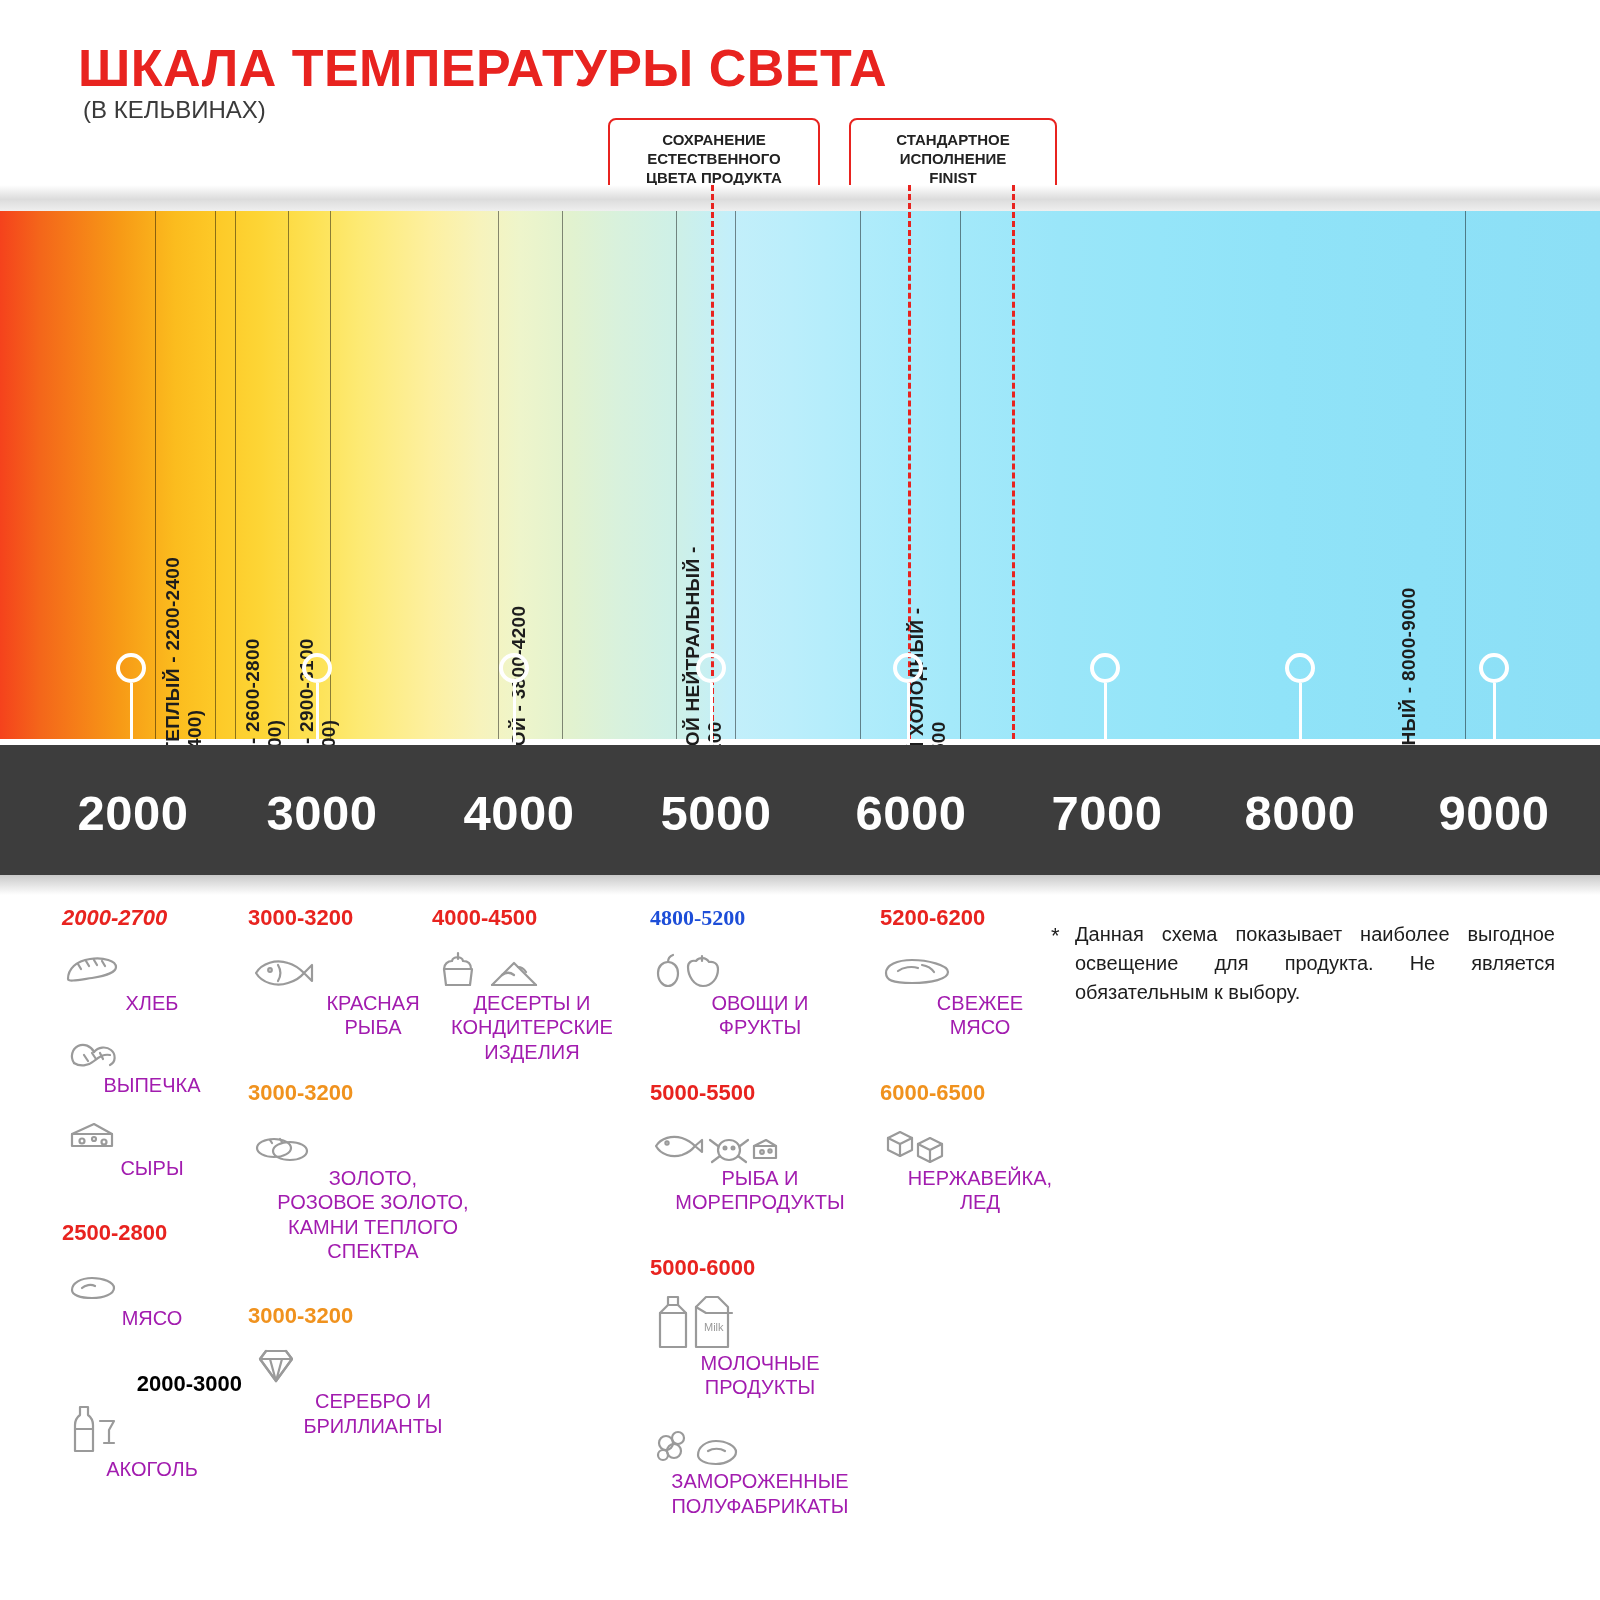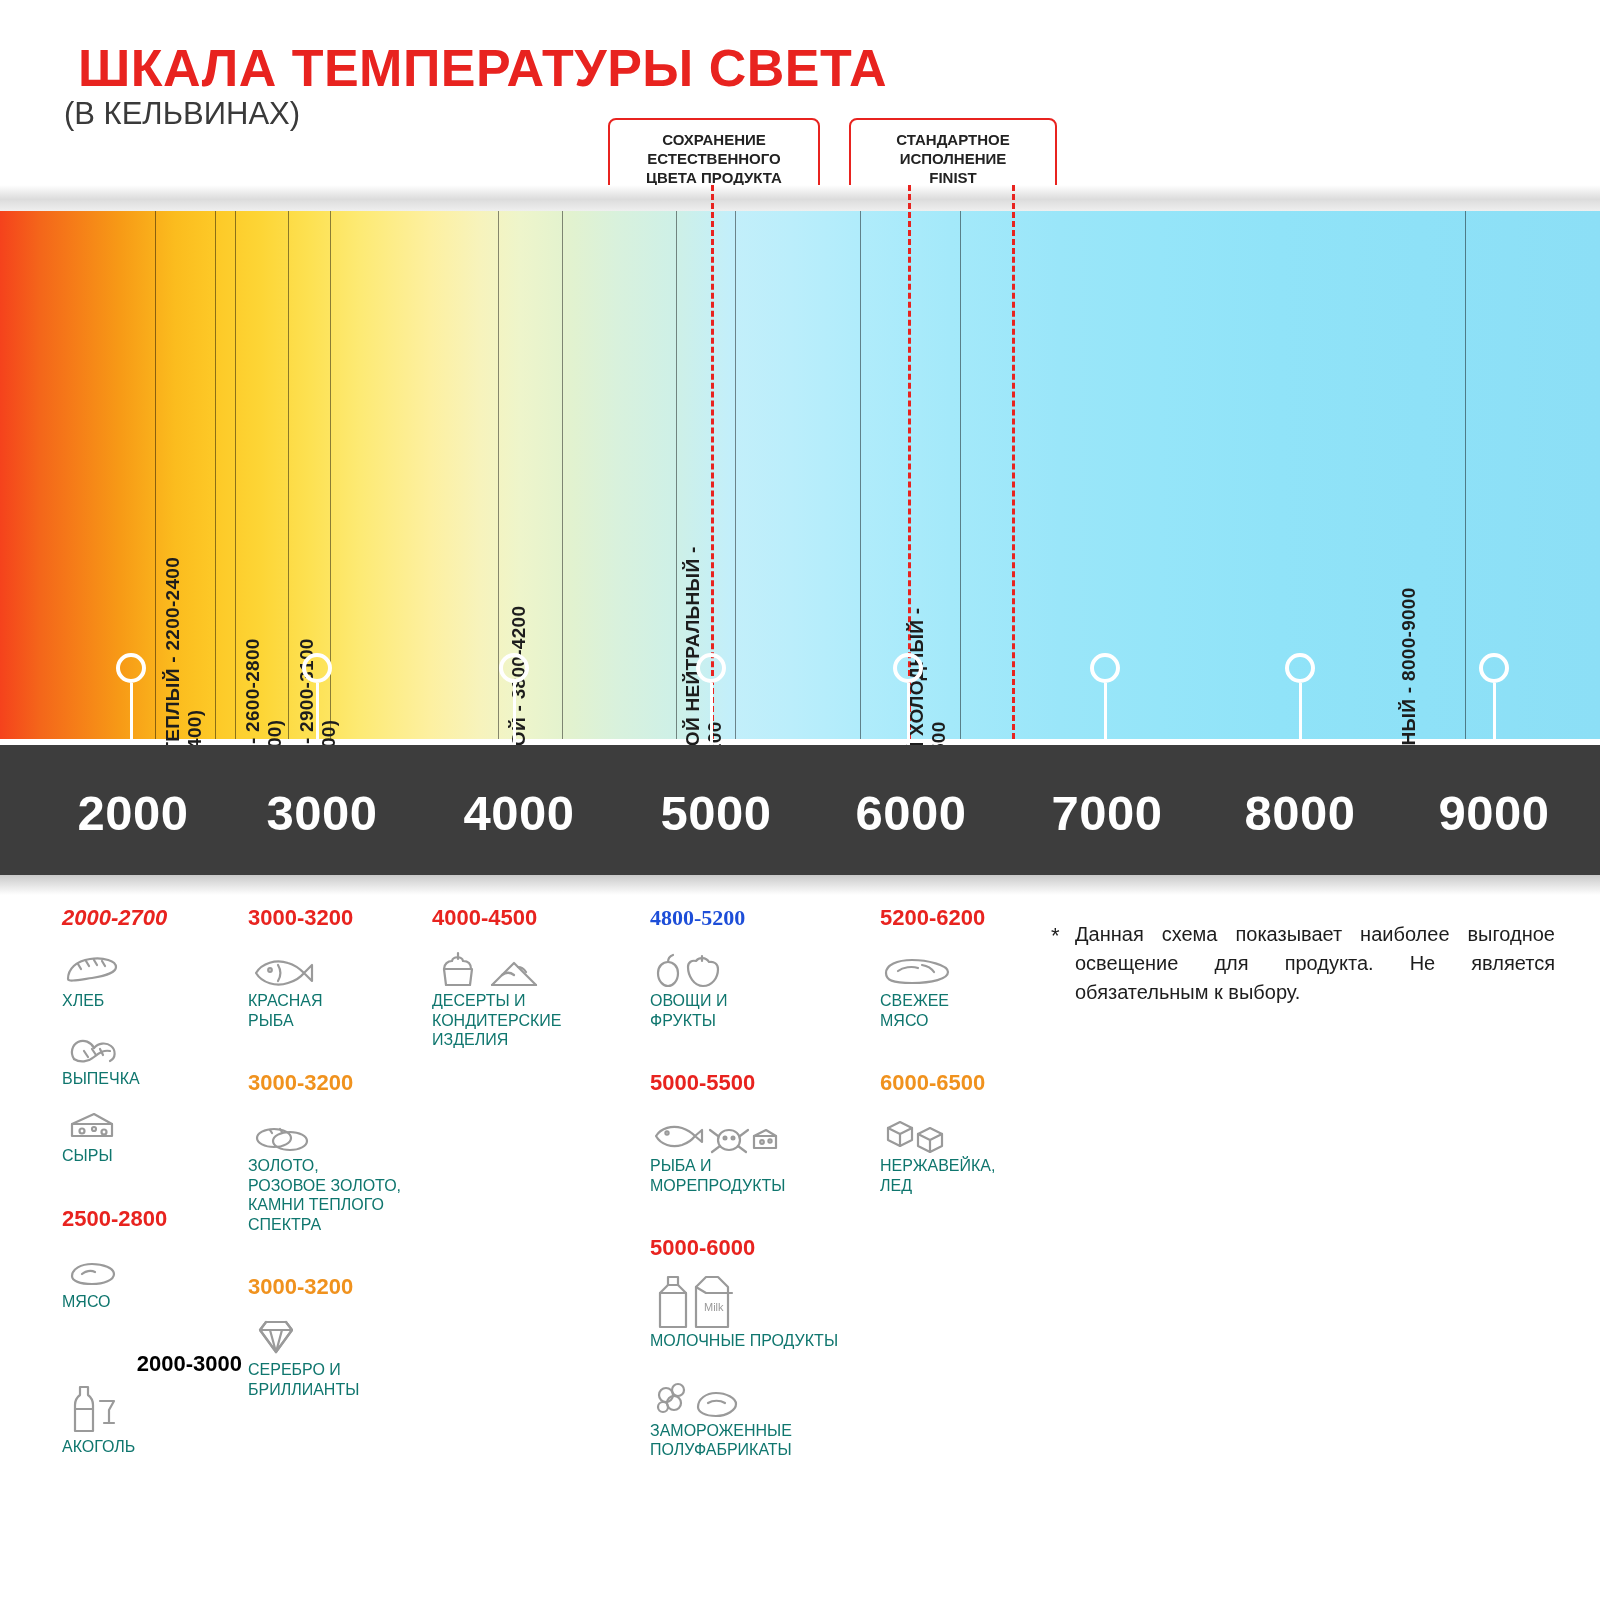--- a/index.html
+++ b/index.html
@@ -12,22 +12,22 @@
   }
   #root { position: relative; width: 1600px; height: 1600px; }
 
   
   .title {
     position: absolute; left: 78px; top: 38px;
     font-size: 52px; font-weight: bold; color: #e8231f;
     letter-spacing: 0.5px;
   }
   .subtitle {
-    position: absolute; left: 64px; top: 96px;
-    font-size: 31px; color: #3a3a3a;
+    position: absolute; left: 83px; top: 96px;
+    font-size: 24px; color: #3a3a3a;
   }
 
   
   .callout {
     position: absolute;
     border: 2px solid #e8231f;
     border-radius: 8px;
     background: #ffffff;
     text-align: center;
     font-size: 15px; font-weight: bold; color: #222;
@@ -120,21 +120,21 @@
   
   .legend { position: absolute; left: 0; top: 905px; width: 1600px; }
   .col { position: absolute; top: 0; }
   .grp-head {
     font-size: 22px; font-weight: bold; color: #e8231f;
     margin-bottom: 8px; white-space: nowrap;
   }
   .grp-head.orange { color: #f0921e; }
   .item { margin-bottom: 6px; }
   .item-label {
-    font-size: 16px; color: #0f766e; line-height: 1.22; white-space: pre-line;
+    font-size: 20px; color: #a21caf; line-height: 1.22; white-space: pre-line; text-align: center;
   }
   .icon-row { height: 52px; display: flex; align-items: flex-end; gap: 6px; }
   svg { display: block; }
   .ico { stroke: #9a9a9a; stroke-width: 2.2; fill: none; stroke-linecap: round; stroke-linejoin: round; }
 
   
   .footnote {
     position: absolute; left: 1075px; top: 920px; width: 480px;
     font-size: 20px; color: #1d1d1d; line-height: 1.45;
     text-align: justify;

